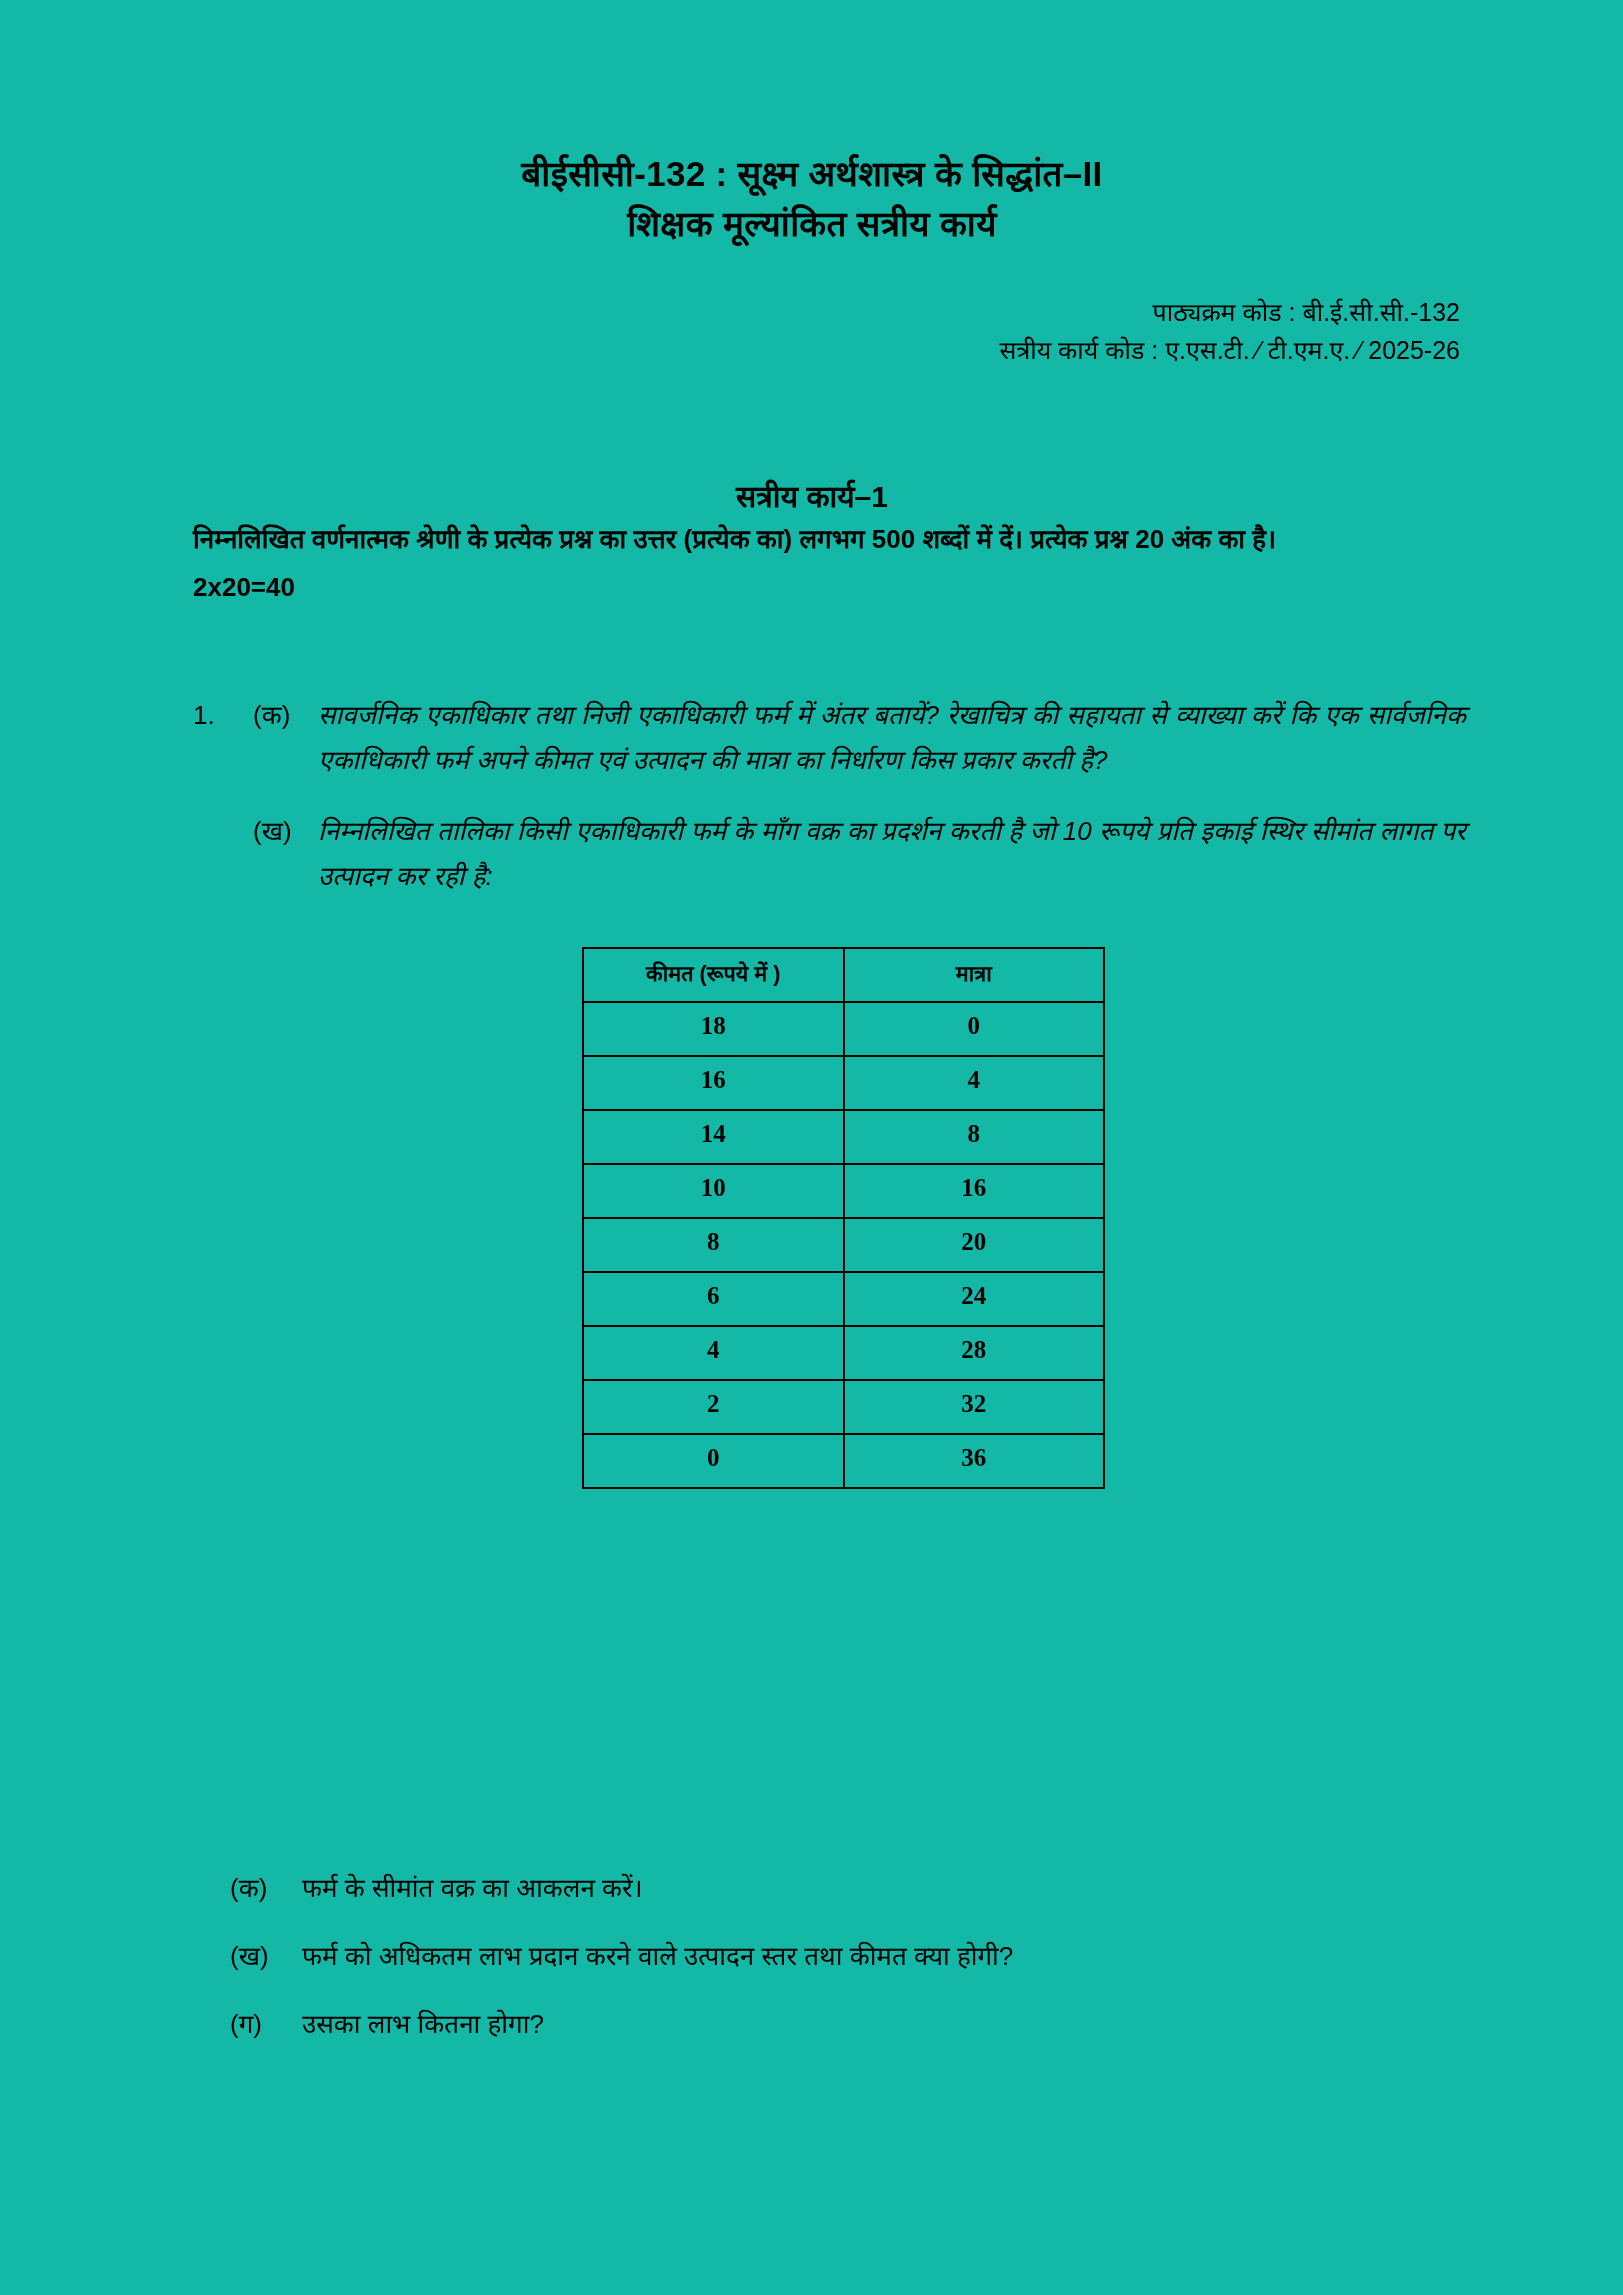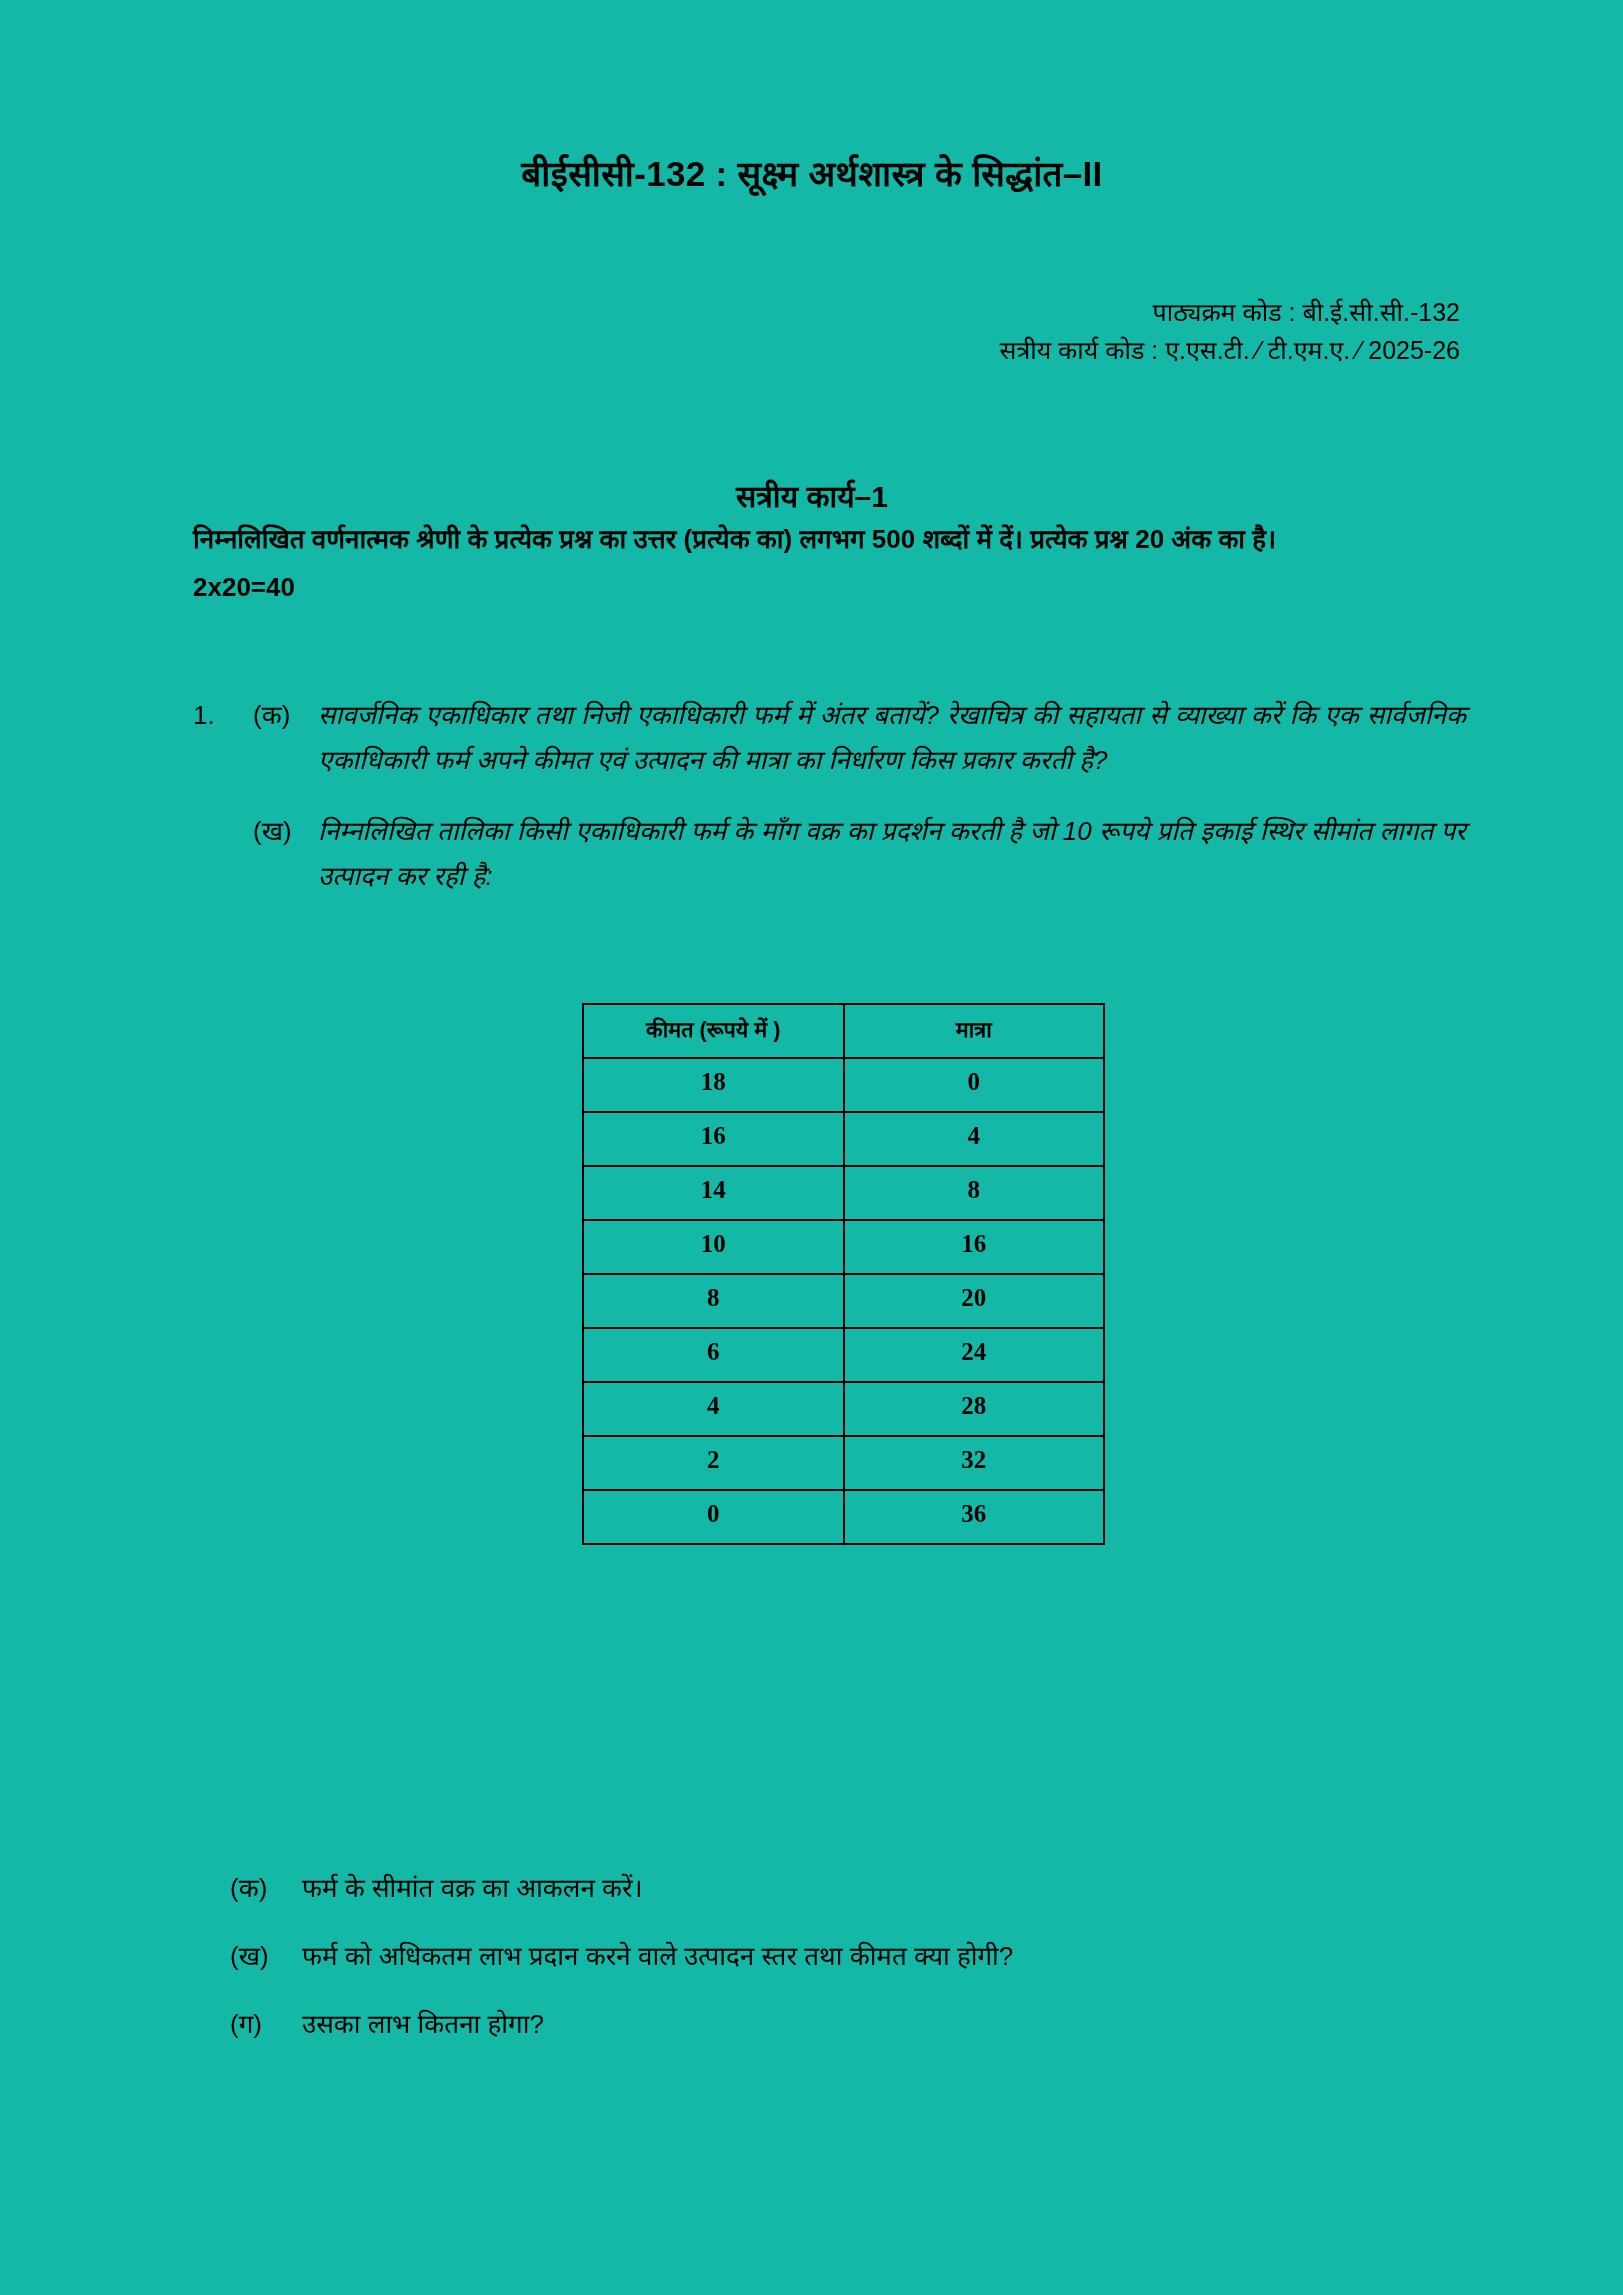--- a/index.html
+++ b/index.html
@@ -116,21 +116,21 @@
     margin-top: 26px;
   }
   .qrow.sub .qnum {
     flex: 0 0 60px;
   }
 
   
   .data-table-wrap {
     position: absolute;
     left: 582px;
-    top: 1003px;
+    top: 947px;
     width: 523px;
   }
   table.data-table {
     border-collapse: collapse;
     width: 523px;
     table-layout: fixed;
   }
   table.data-table th,
   table.data-table td {
     border: 2px solid #000000;
@@ -174,20 +174,21 @@
     flex: 1 1 auto;
   }
 </style>
 </head>
 <body>
 
 <div id="page">
 
   <div class="title-block">
     <div class="title-line">बीईसीसी-132 : सूक्ष्म अर्थशास्त्र के सिद्धांत–II</div>
+    <div class="title-line">शिक्षक मूल्यांकित सत्रीय कार्य</div>
   </div>
 
   <div class="meta-block">
     <div class="meta-line">पाठ्यक्रम कोड : बी.ई.सी.सी.-132</div>
     <div class="meta-line">सत्रीय कार्य कोड : ए.एस.टी. ⁄ टी.एम.ए. ⁄ 2025-26</div>
   </div>
 
   <div class="assignment-heading">सत्रीय कार्य–1</div>
 
   <div class="instructions">

